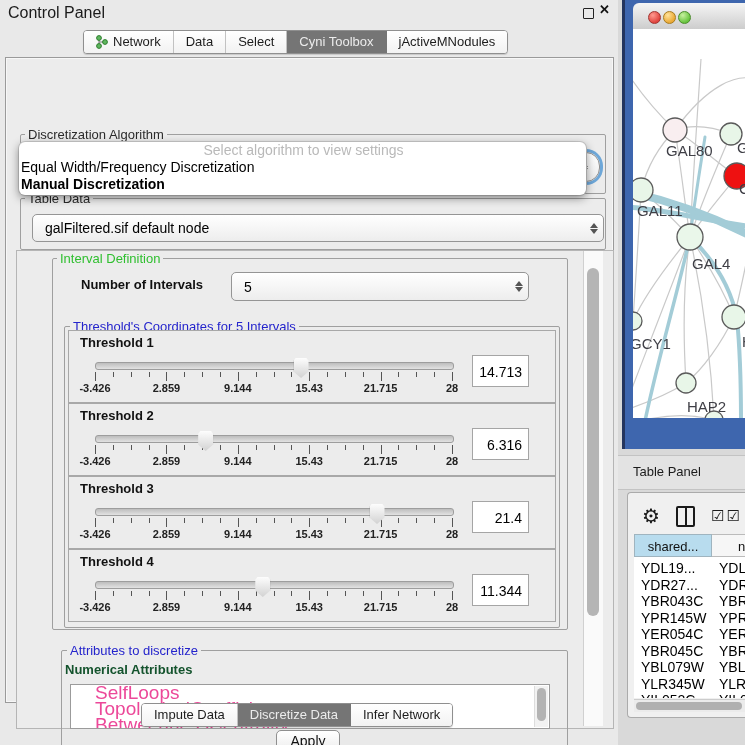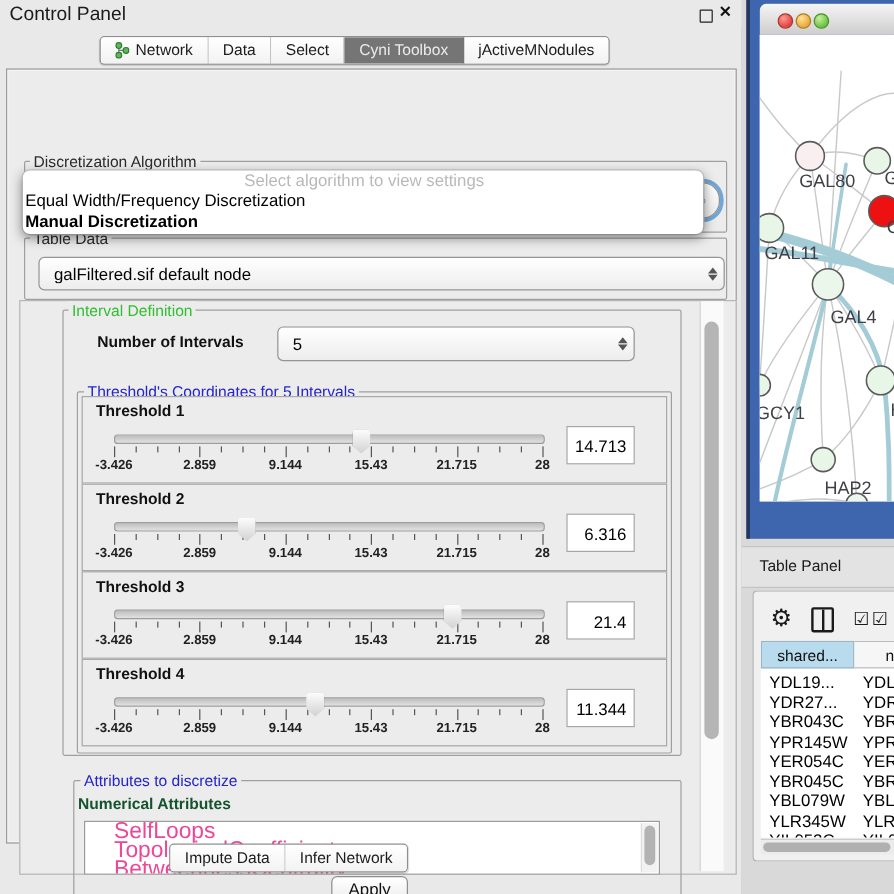--- a/index.html
+++ b/index.html
@@ -347,20 +347,23 @@
       <div id="algo-popup" class="abs">
           <div class="popup-row popup-placeholder">Select algorithm to view settings</div>
           <div class="popup-row popup-normal">Equal Width/Frequency Discretization</div>
           <div class="popup-row popup-bold">Manual Discretization</div>
         </div>
     </div>
 
     <div id="bottom-tabs" class="abs seg-tabs">
         <div class="seg">
           <span>Impute Data</span>
+        </div>
+        <div class="seg active">
+          <span>Discretize Data</span>
         </div>
         <div class="seg">
           <span>Infer Network</span>
         </div>
       </div>
   </div>
 
   <div id="right-col" class="abs"></div>
 
   <div id="net-window" class="abs">

